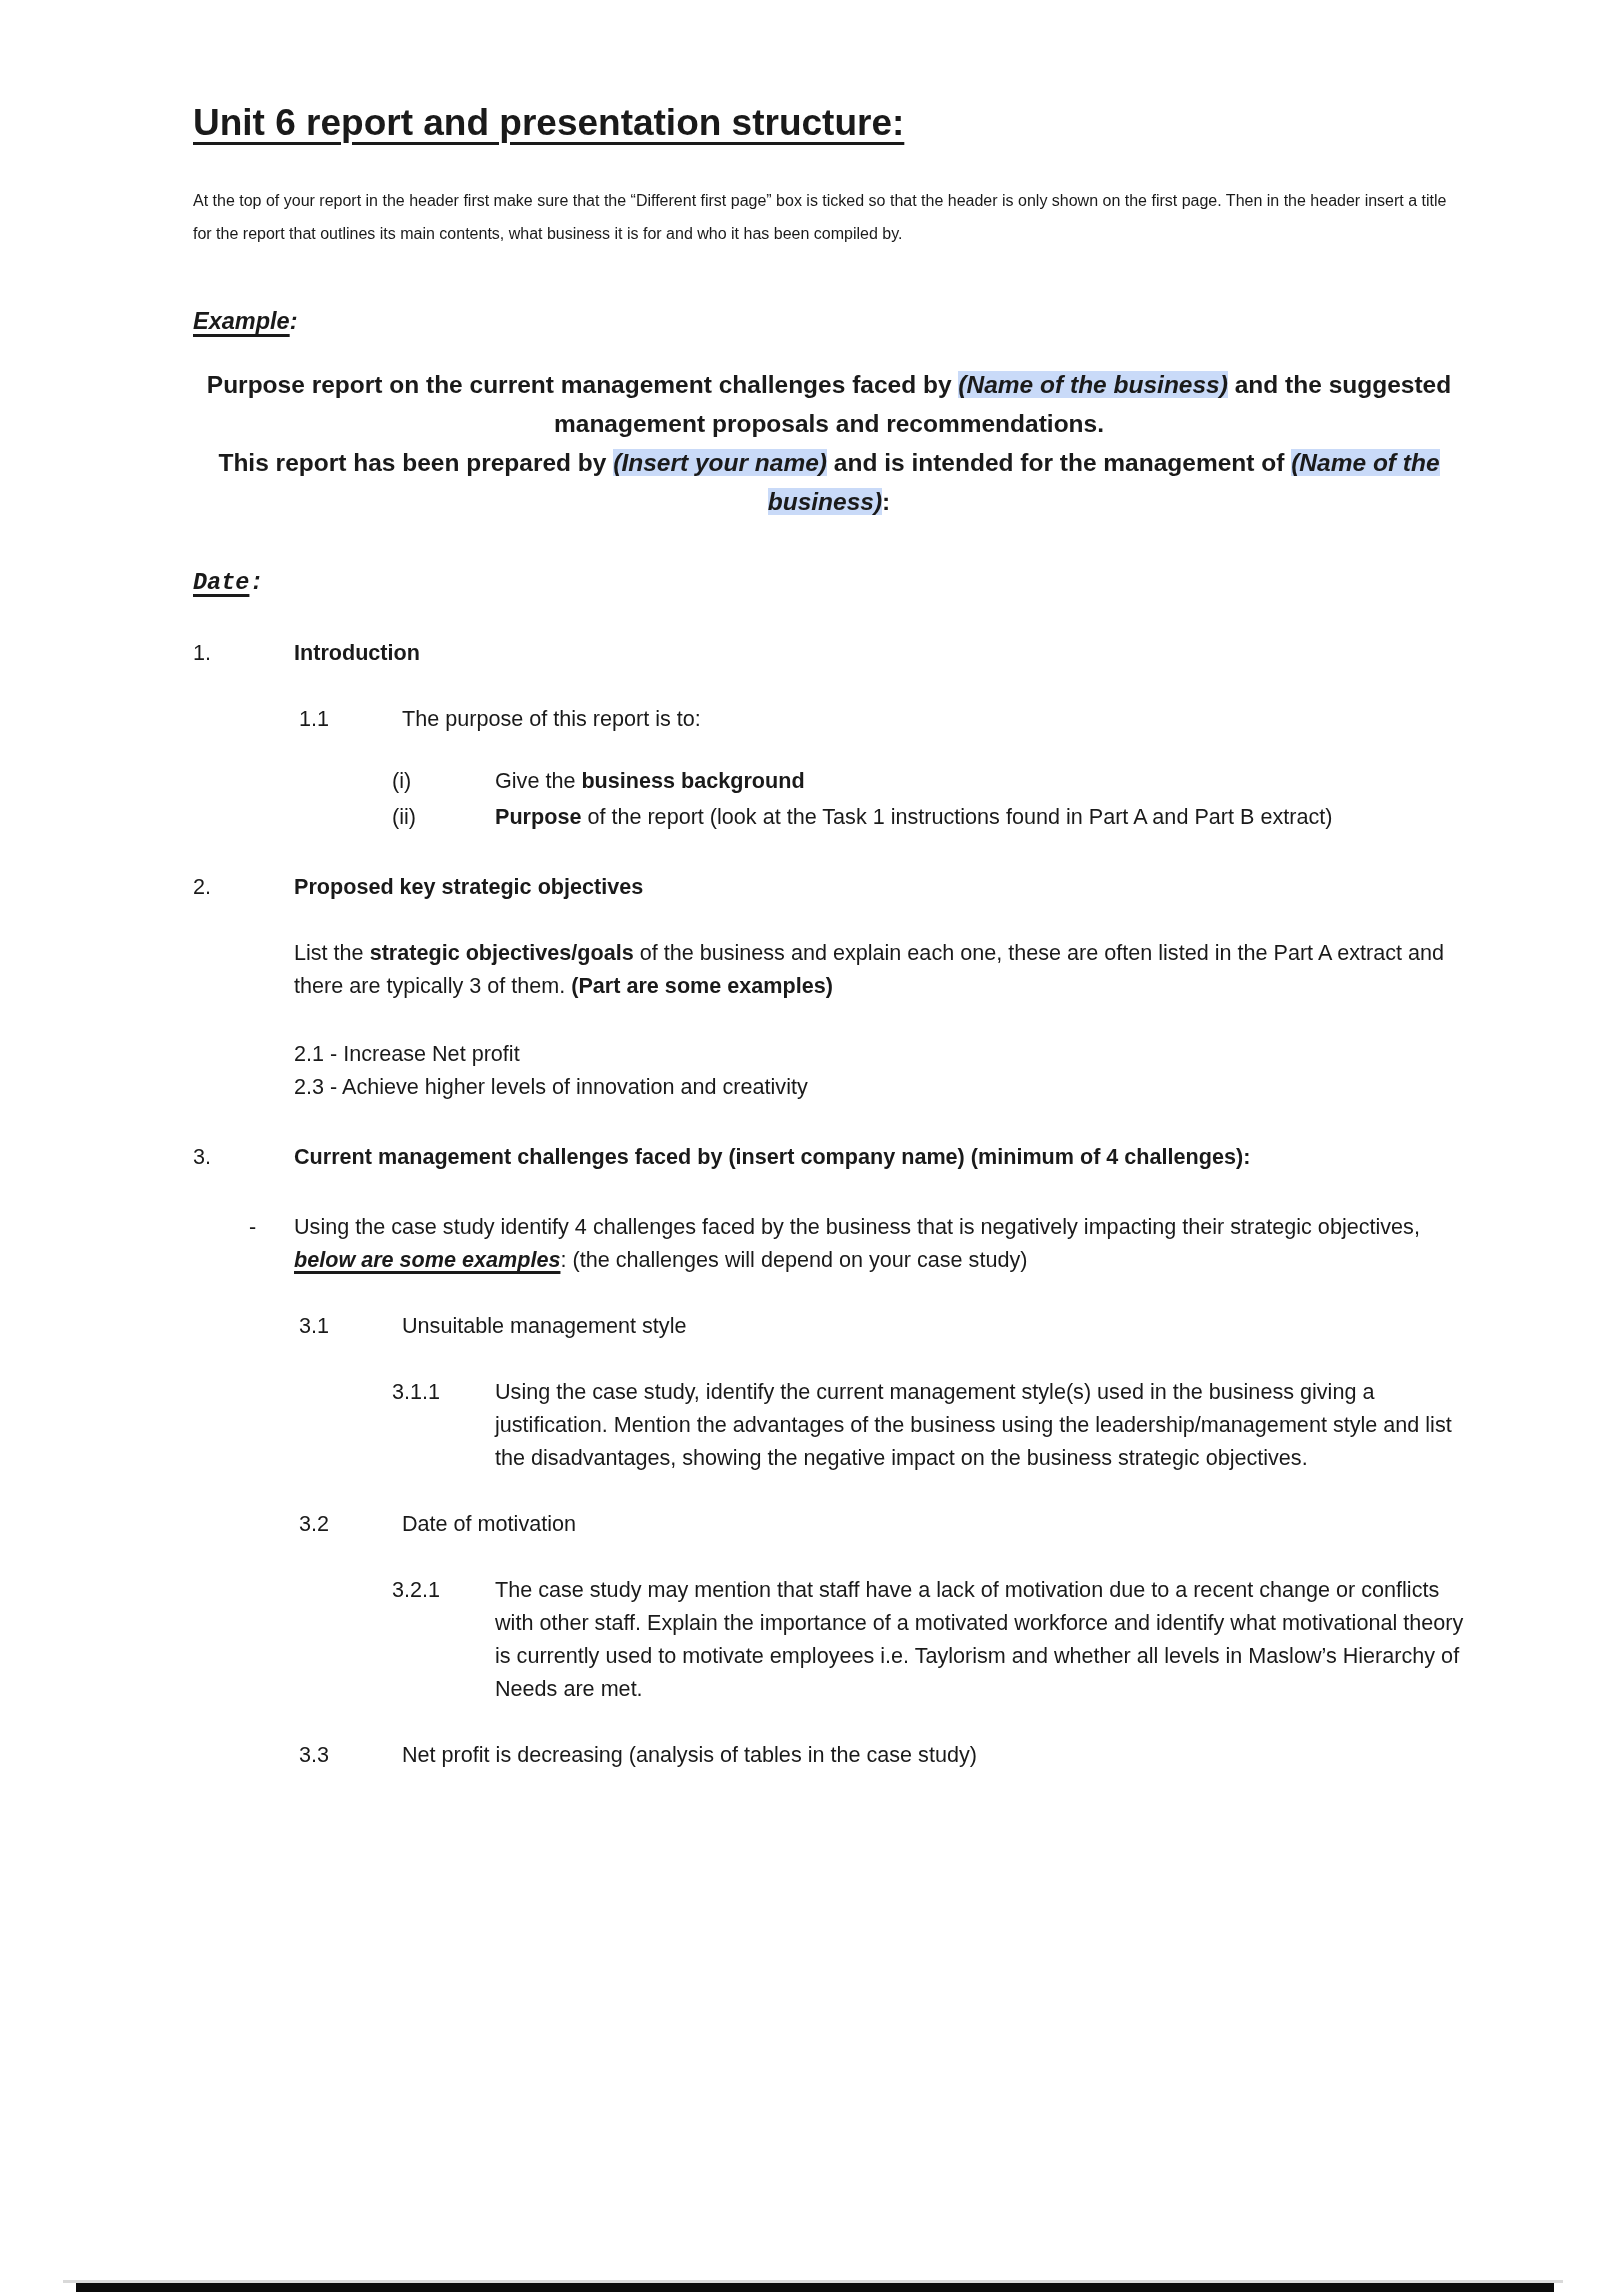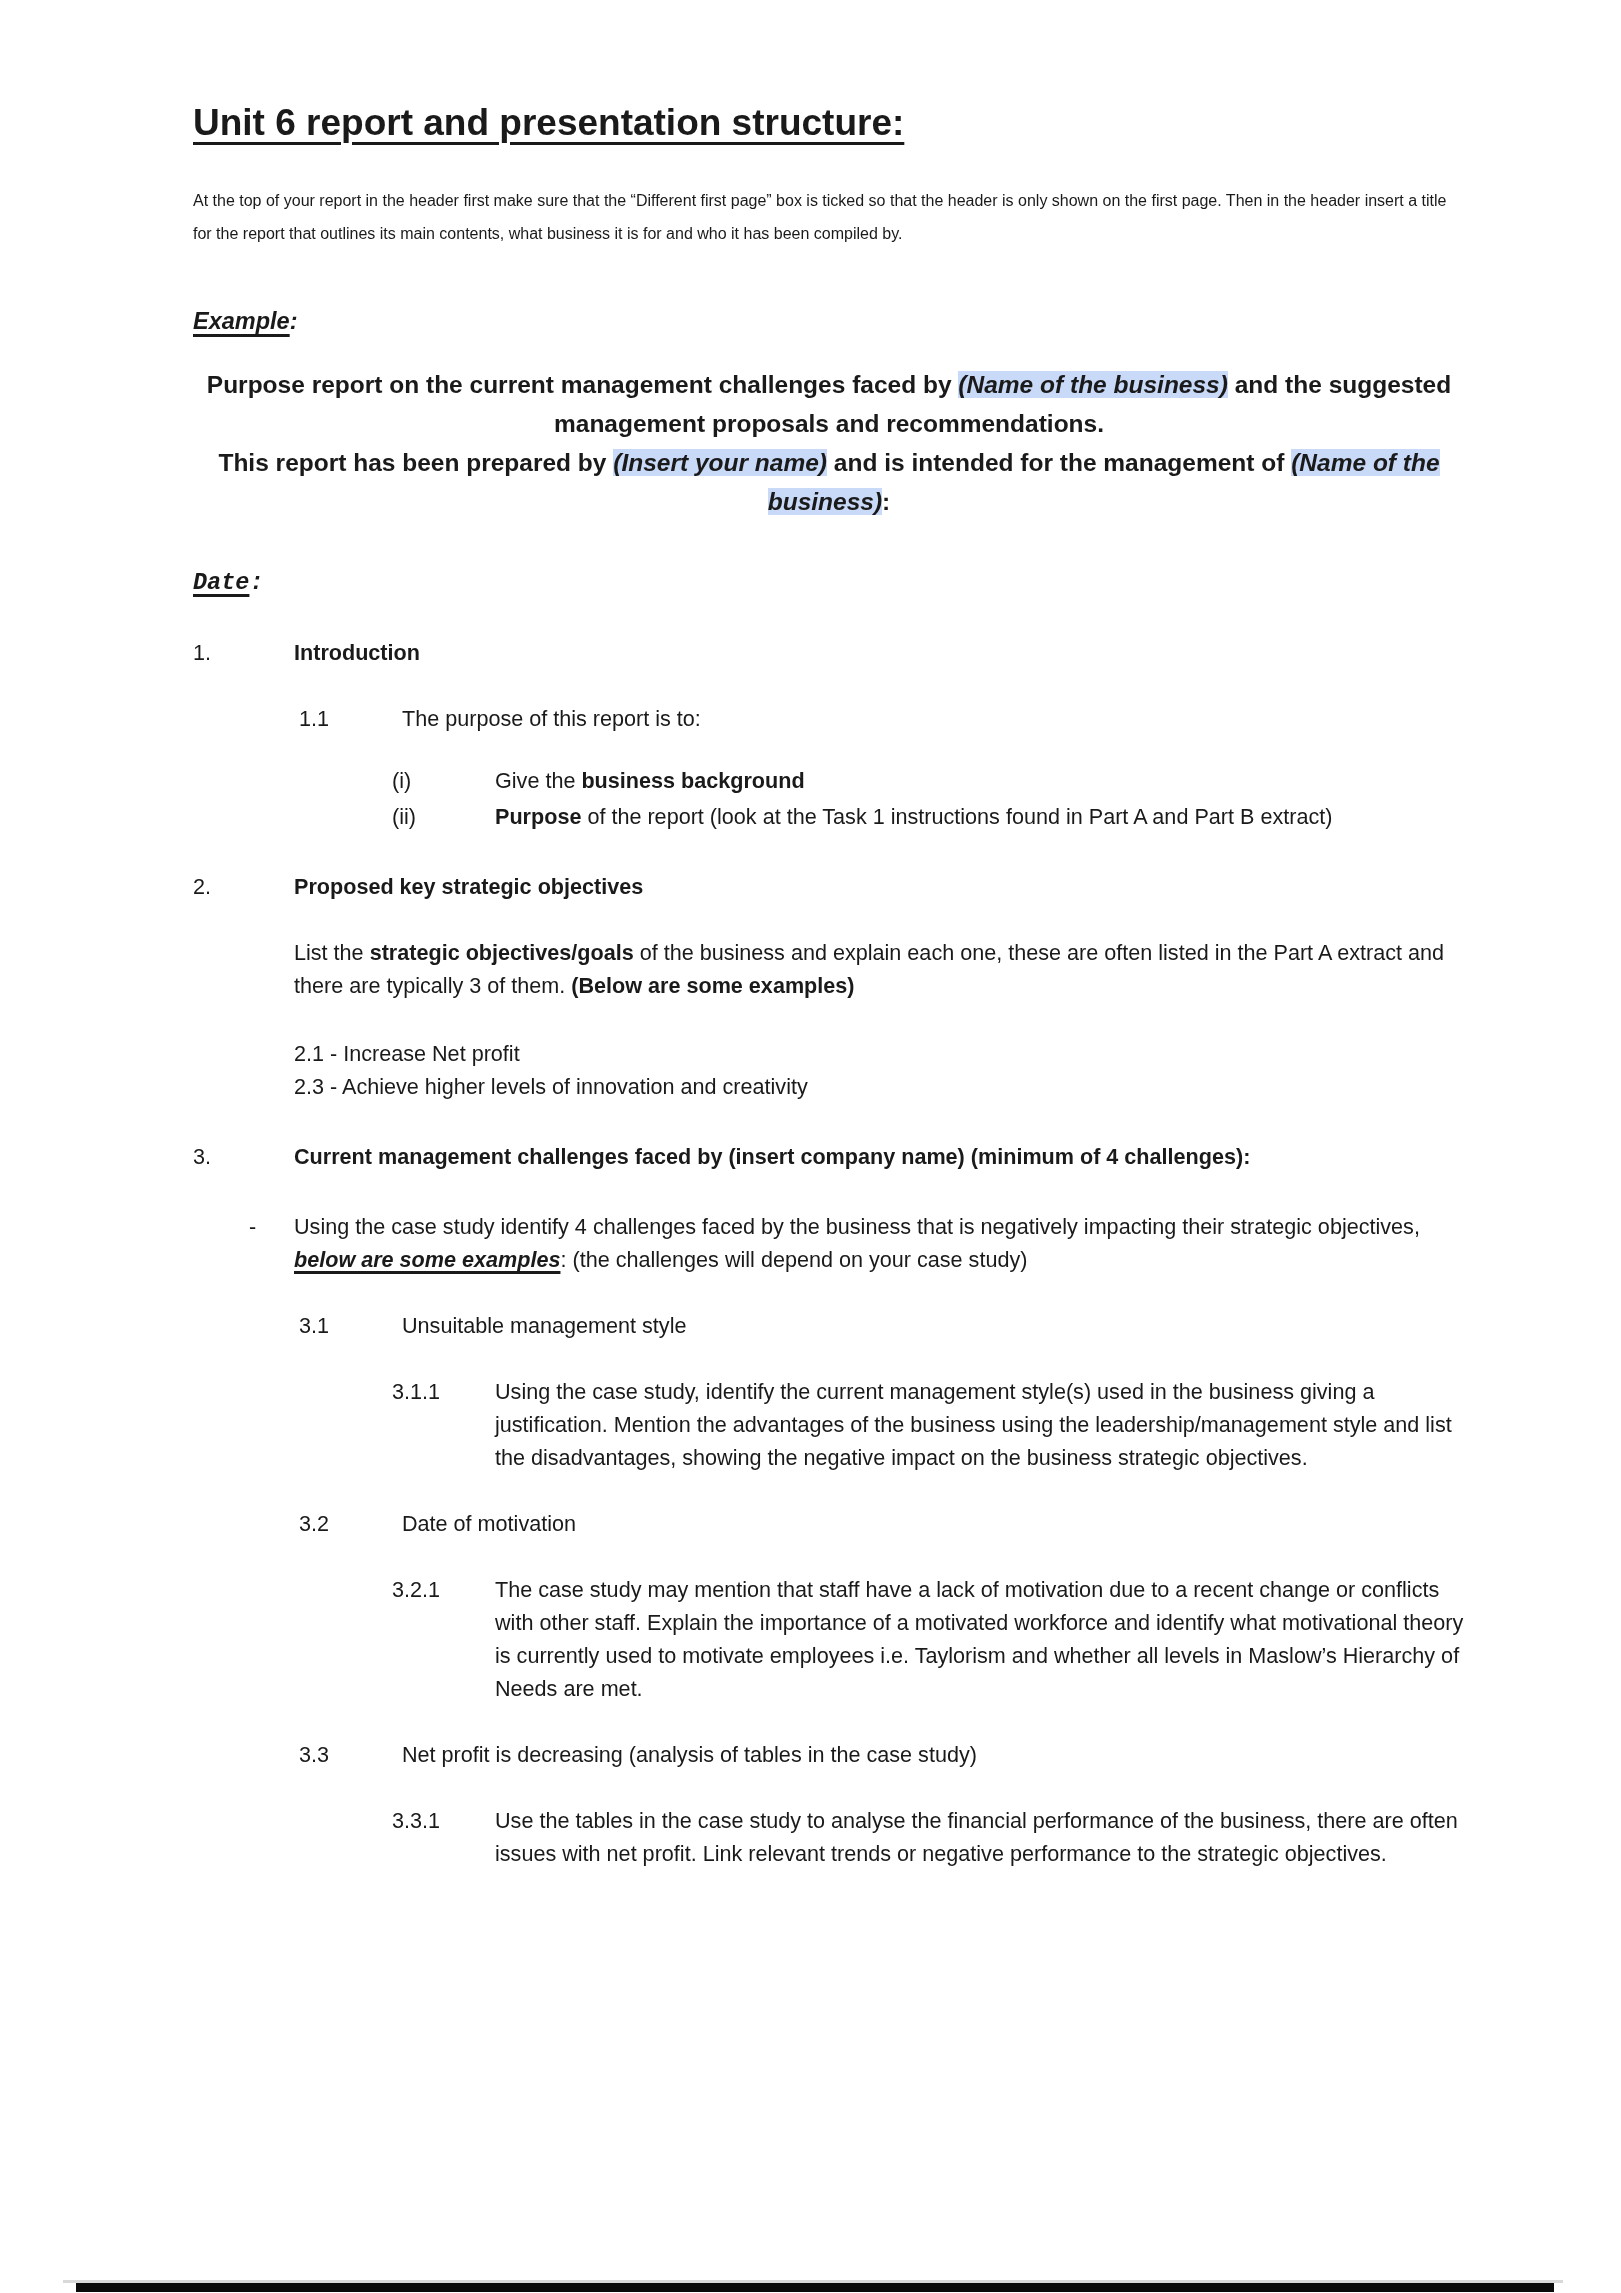--- a/index.html
+++ b/index.html
@@ -112,21 +112,21 @@
         </div>
         <div class="row h3">
           <span class="num">(ii)</span>
           <div class="txt"><span class="b">Purpose</span><span> of the report (look at the Task 1 instructions found in Part A and Part B extract)</span></div>
         </div>
         <div class="row h1">
           <span class="num">2.</span>
           <div class="txt">Proposed key strategic objectives</div>
         </div>
         <div class="row para">
-          <div class="txt"><span>List the </span><span class="b">strategic objectives/goals</span><span> of the business and explain each one, these are often listed in the Part A extract and there are typically 3 of them. </span><span class="b">(Below are some examples)</span></div>
+          <div class="txt"><span>List the </span><span class="b">strategic objectives/goals</span><span> of the business and explain each one, these are often listed in the Part A extract and there are typically 3 of them. </span><span class="b">(Part are some examples)</span></div>
         </div>
         <div class="row plain">
           <div class="txt">2.1 - Increase Net profit</div>
         </div>
         <div class="row plain">
           <div class="txt">2.3 - Achieve higher levels of innovation and creativity</div>
         </div>
         <div class="row h1">
           <span class="num">3.</span>
           <div class="txt">Current management challenges faced by (insert company name) (minimum of 4 challenges):</div>
@@ -148,24 +148,20 @@
           <div class="txt">Date of motivation</div>
         </div>
         <div class="row h3p">
           <span class="num">3.2.1</span>
           <div class="txt">The case study may mention that staff have a lack of motivation due to a recent change or conflicts with other staff. Explain the importance of a motivated workforce and identify what motivational theory is currently used to motivate employees i.e. Taylorism and whether all levels in Maslow’s Hierarchy of Needs are met.</div>
         </div>
         <div class="row h2">
           <span class="num">3.3</span>
           <div class="txt">Net profit is decreasing (analysis of tables in the case study)</div>
         </div>
-        <div class="row h3p">
-          <span class="num">3.3.1</span>
-          <div class="txt">Use the tables in the case study to analyse the financial performance of the business, there are often issues with net profit. Link relevant trends or negative performance to the strategic objectives.</div>
-        </div>
       </div>
 
   </div>
 
   <div class="gap-edge"></div>
   <div class="gap-bar"></div>
 </div>
 
 
 </body></html>

